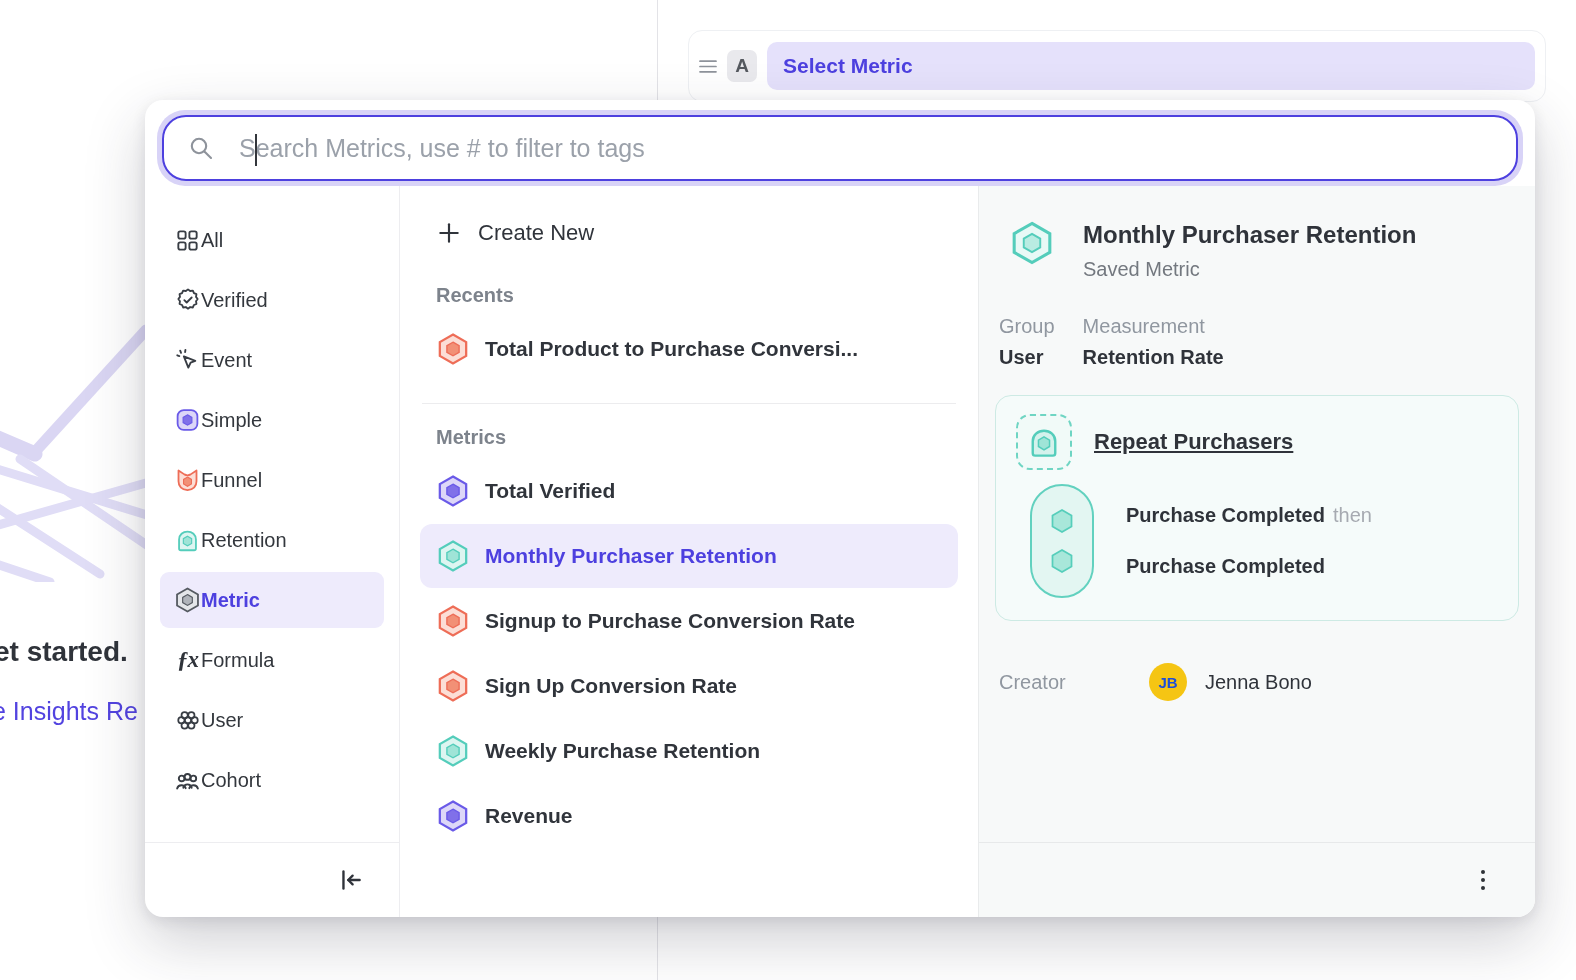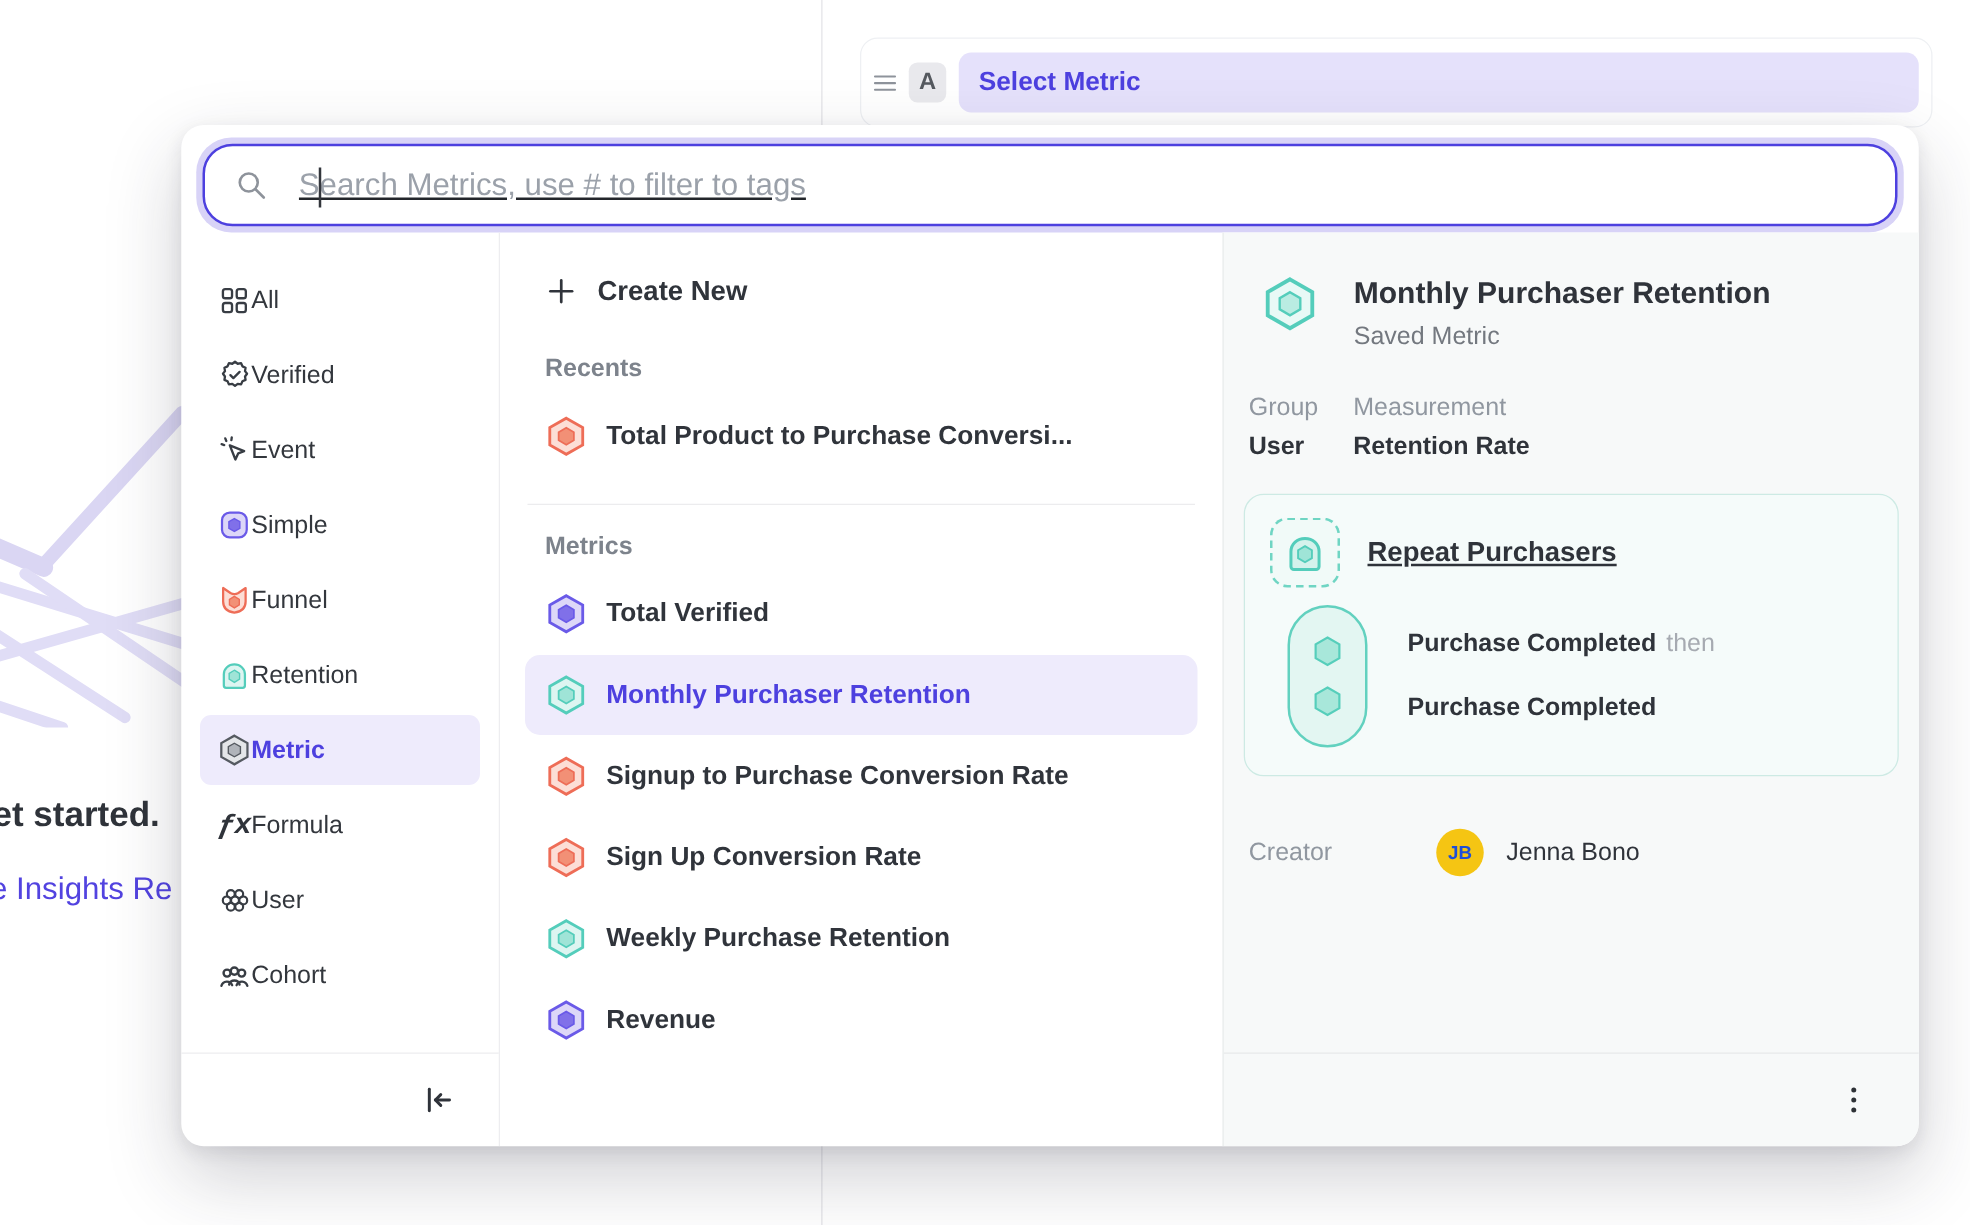--- a/index.html
+++ b/index.html
@@ -29,38 +29,38 @@
   .modal{
     position:absolute;left:145px;top:100px;width:1390px;height:817px;z-index:2;
     background:#fff;border-radius:18px;overflow:hidden;
     box-shadow:0 24px 60px rgba(40,40,60,.22),0 4px 14px rgba(40,40,60,.10);
     display:flex;flex-direction:column;
   }
   .search-ring{margin:10px 12px 0;background:#d8d3f7;border-radius:28px;padding:5px;}
   .search-field{position:relative;background:#fff;border:2px solid #4d40df;border-radius:24px;height:66px;
     display:flex;align-items:center;padding:0 24px;box-sizing:border-box;gap:22px;}
   .search-field input{flex:1;border:none;outline:none;font-size:25px;color:#23262b;background:transparent;
-    font-family:"Liberation Sans","DejaVu Sans",sans-serif;text-decoration:underline;}
+    font-family:"Liberation Sans","DejaVu Sans",sans-serif;}
   .search-field input::placeholder{color:#9ba1aa;}
   .fake-caret{position:absolute;left:91px;top:17px;width:2px;height:32px;background:#33363c;}
   .modal-body{flex:1;display:flex;min-height:0;}
   
   .sidebar{width:255px;border-right:1px solid #ededf0;box-sizing:border-box;display:flex;flex-direction:column;padding-top:24px;}
   .side-item{display:flex;align-items:center;height:56px;margin:2px 15px;padding:0 14px;border-radius:9px;cursor:pointer;}
   .side-item .lbl{font-size:20px;font-weight:500;color:#33373d;}
   .side-item.selected{background:#eeebfc;}
   .side-item.selected .lbl{color:#4d40df;font-weight:600;}
   .side-icon{width:27px;height:27px;flex:0 0 27px;display:flex;align-items:center;justify-content:center;}
-  .fx{font-family:Liberation Mono, monospace;font-style:italic;font-size:23px;font-weight:600;color:#2f333a;letter-spacing:-1px;}
+  .fx{font-family:Liberation Serif, serif;font-style:italic;font-size:23px;font-weight:600;color:#2f333a;letter-spacing:-1px;}
   .sidebar-footer{margin-top:auto;height:74px;border-top:1px solid #ededf0;display:flex;align-items:center;justify-content:flex-end;padding-right:28px;}
   .icon-btn{background:none;border:none;padding:6px;cursor:pointer;display:flex;align-items:center;justify-content:center;}
   
   .list-col{width:578px;box-sizing:border-box;padding:18px 20px 0;overflow:hidden;}
   .create-row{display:flex;align-items:center;gap:16px;padding:0 16px;height:58px;cursor:pointer;}
-  .create-row .lbl{font-size:22px;font-weight:700;color:#30343b;}
+  .create-row .lbl{font-size:22px;font-weight:400;color:#30343b;}
   .sec-label{padding-left:16px;margin:22px 0 10px;font-size:20px;font-weight:600;color:#7d838c;}
   .m-item{display:flex;align-items:center;gap:15px;height:64px;padding:0 16px;border-radius:12px;cursor:pointer;margin:1px 0;}
   .m-item .lbl{font-size:21px;font-weight:600;color:#30343b;white-space:nowrap;}
   .m-item.selected{background:#eeebfc;}
   .m-item.selected .lbl{color:#4d40df;}
   .list-div{border:none;border-top:1px solid #ececee;margin:22px 2px 4px;}
   .hexicon .outer{stroke-width:1.6;}
   .hexicon .inner{stroke-width:1;}
   .c-purple .outer{fill:#ddd7f8;stroke:#6a5ae8}.c-purple .inner{fill:#8070e9;stroke:#6a5ae8}
   .c-teal .outer{fill:#ddf5f1;stroke:#54cdbb}.c-teal .inner{fill:#9fe4d7;stroke:#54cdbb}

